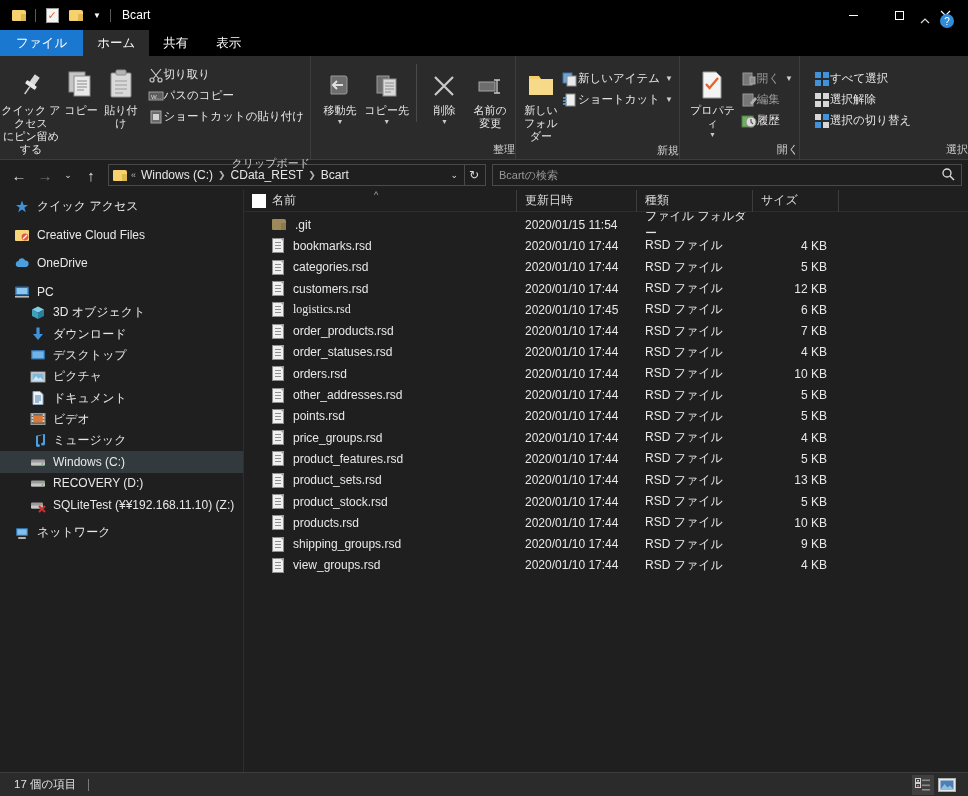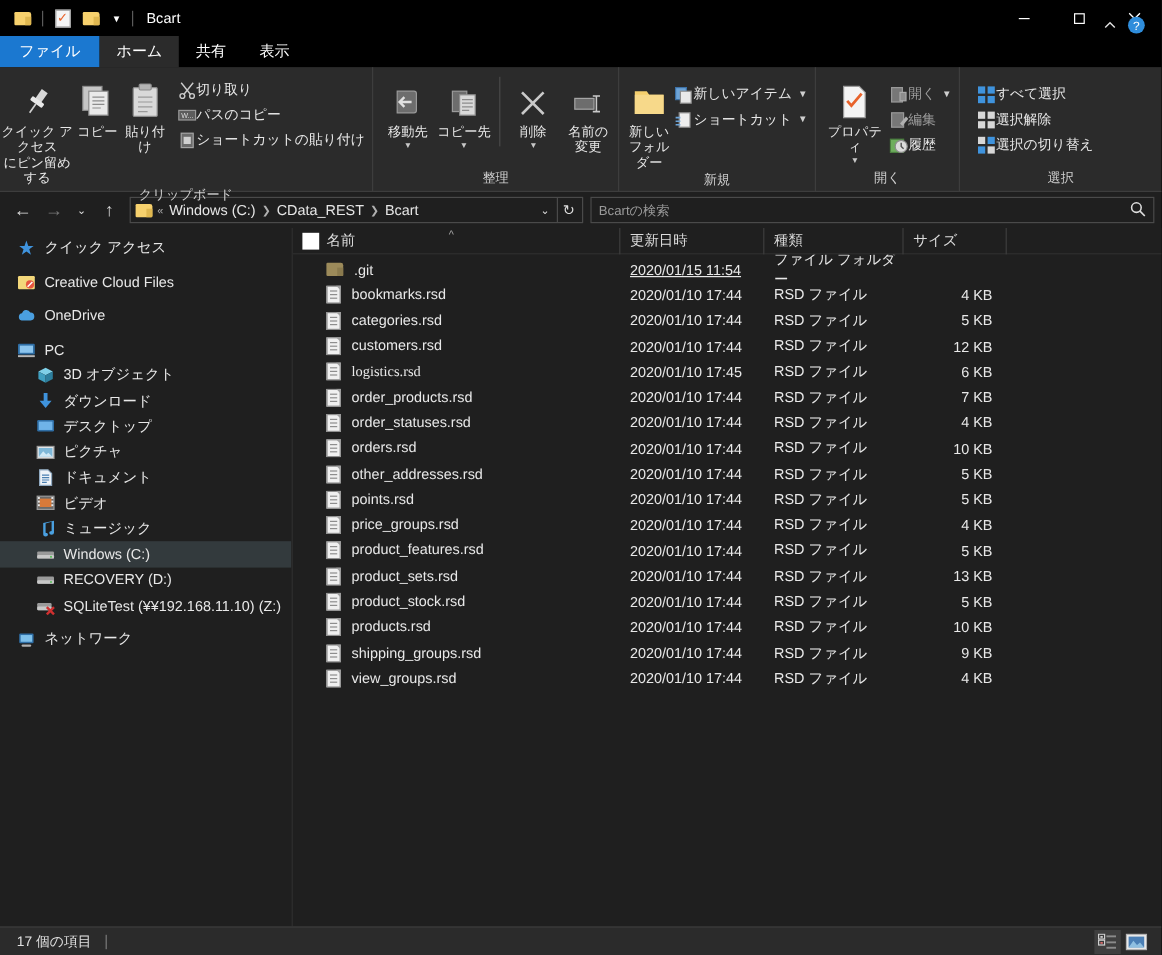--- a/index.html
+++ b/index.html
@@ -32,21 +32,21 @@
   .tab { height:26px; padding:0 14px; display:flex; align-items:center; color:#fff; font-size:12.5px; }
   .tab.file { background:#1b78d0; padding:0 16px; }
   .tab.active { background:#2b2b2b; }
   .tabstrip-filler { flex:1; }
 
   
   .ribbon { height:104px; background:#2b2b2b; display:flex; flex:0 0 104px; position:relative; border-bottom:1px solid #3d3d3d; }
   .rgroup { display:flex; flex-direction:column; height:104px; position:relative; }
   .rgroup + .rgroup { border-left:1px solid #3d3d3d; }
   .rgroup-body { flex:1; display:flex; align-items:flex-start; padding-top:6px; }
-  .rgroup-label { height:18px; text-align:center; color:#cfcfcf; font-size:11px; line-height:14px; }
+  .rgroup-label { height:18px; text-align:right; color:#cfcfcf; font-size:11px; line-height:14px; }
   .big-btn { width:76px; display:flex; flex-direction:column; align-items:center; padding-top:4px; }
   .big-btn .lbl { color:#e8e8e8; font-size:11px; text-align:center; line-height:13px; margin-top:4px; }
   .big-ico { height:34px; display:flex; align-items:flex-end; justify-content:center; }
   .small-col { display:flex; flex-direction:column; justify-content:flex-start; padding-top:2px; }
   .small-btn { display:flex; align-items:center; height:21px; padding:0 6px 0 2px; }
   .small-btn .lbl { color:#e8e8e8; font-size:11.5px; margin-left:0; white-space:nowrap; }
   .small-btn .caret { color:#cfcfcf; font-size:8px; margin-left:5px; }
   .ico16 { width:16px; height:16px; position:relative; flex:0 0 16px; }
   .caret-sm { color:#c8c8c8; font-size:7px; line-height:7px; margin-top:1px; }
   .ribbon-right { margin-left:auto; display:flex; align-items:flex-start; padding:4px 6px 0 0; height:26px; position:absolute; right:4px; top:-24px; }
@@ -76,21 +76,21 @@
   .nav-item .lbl { margin-left:7px; }
   .nav-spacer { height:7px; }
 
   .filearea { flex:1; background:#1f1f1f; display:flex; flex-direction:column; min-width:0; border-left:1px solid #2e2e2e; }
   .colhdr { height:22px; display:flex; align-items:center; color:#dcdcdc; font-size:12px; position:relative; border-bottom:1px solid #2e2e2e; }
   .colhdr .cell { height:22px; display:flex; align-items:center; padding-left:8px; border-right:1px solid #3d3d3d; position:relative; }
   .chk { width:14px; height:14px; background:#fff; margin:0 6px 0 8px; flex:0 0 14px; }
   .sortmark { position:absolute; top:0px; left:130px; color:#aaa; font-size:9px; }
   .rows { flex:1; overflow:hidden; padding-top:2px; }
   .row { height:21.3px; display:flex; align-items:center; color:#e8e8e8; font-size:12px; }
-  .c-name { display:flex; align-items:flex-start; padding-left:28px; overflow:hidden; }
+  .c-name { display:flex; align-items:center; padding-left:28px; overflow:hidden; }
   .c-date { padding-left:8px; }
   .c-type { padding-left:8px; }
   .c-size { padding-right:12px; text-align:right; }
   .file-ico { width:12px; height:15px; position:relative; flex:0 0 12px; margin-right:9px; }
   .file-ico .pg { position:absolute; inset:0; background:#f0f0f0; border:1px solid #8e8e8e; }
   .file-ico .pg::before { content:""; position:absolute; left:2px; top:3px; right:2px; height:1px; background:#8e8e8e; box-shadow:0 3px 0 #8e8e8e, 0 6px 0 #8e8e8e; }
   .file-ico .corner { position:absolute; right:0; top:0; border-left:4px solid transparent; border-top:4px solid #9e9e9e; }
   .fld-ico { width:15px; height:13px; position:relative; flex:0 0 15px; margin-right:8px; }
   .fld-ico::before { content:""; position:absolute; left:0; top:1px; width:14px; height:11px; background:#9c8a5a; border-radius:1px 2px 1px 1px; }
   .fld-ico::after { content:""; position:absolute; left:9px; top:5px; width:5px; height:7px; background:#8a7a4e; }
@@ -616,21 +616,21 @@
         <div class="cell" style="width:116px">種類</div>
         <div class="cell" style="width:86px">サイズ</div>
         <div class="cell" style="flex:1;border-right:none"></div>
       </div>
       <div class="rows" id="rows">
           <div class="row">
             <div class="c-name" style="width: 273px;">
               <span class="fld-ico"></span>
               <span>.git</span>
             </div>
-            <div class="c-date" style="width: 120px; text-decoration: underline;">2020/01/15 11:54</div>
+            <div class="c-date" style="width: 120px;">2020/01/15 11:54</div>
             <div class="c-type" style="width: 116px;">ファイル フォルダー</div>
             <div class="c-size" style="width: 86px;"></div>
           </div>
           <div class="row">
             <div class="c-name" style="width: 273px;">
               <span class="file-ico">
                 <span class="pg"></span>
                 <span class="corner"></span>
               </span>
               <span>bookmarks.rsd</span>

